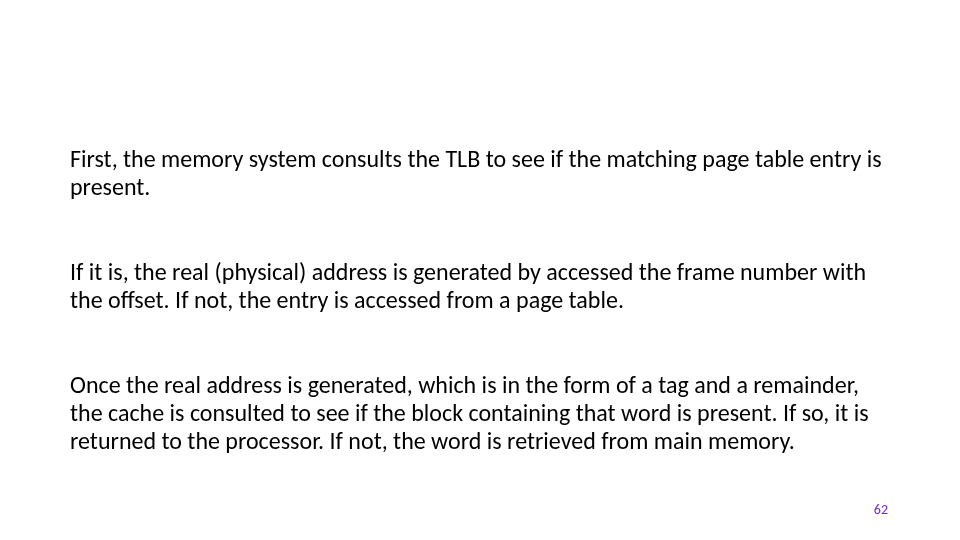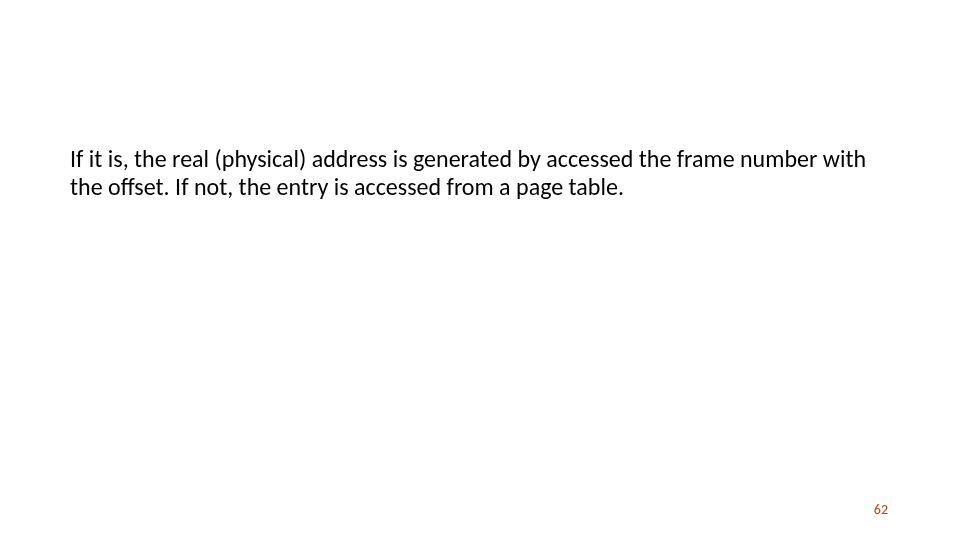--- a/index.html
+++ b/index.html
@@ -24,22 +24,24 @@
     line-height: 1.15;
     margin: 0 0 58px 0;
     font-weight: 400;
     letter-spacing: 0px;
   }
   .page-num {
     position: absolute;
     right: 72px;
     bottom: 22px;
     font-size: 14px;
-    color: #c2410c;
+    color: #6d28d9;
   }
 </style>
 </head>
 <body>
 
 <div class="slide">
+  <p class="para">First, the memory system consults the TLB to see if the matching page table entry is present.</p>
   <p class="para">If it is, the real (physical) address is generated by accessed the frame number with the offset. If not, the entry is accessed from a page table.</p>
+  <p class="para">Once the real address is generated, which is in the form of a tag and a remainder, the cache is consulted to see if the block containing that word is present. If so, it is returned to the processor. If not, the word is retrieved from main memory.</p>
   <div class="page-num">62</div>
 </div>
 
 </body></html>

